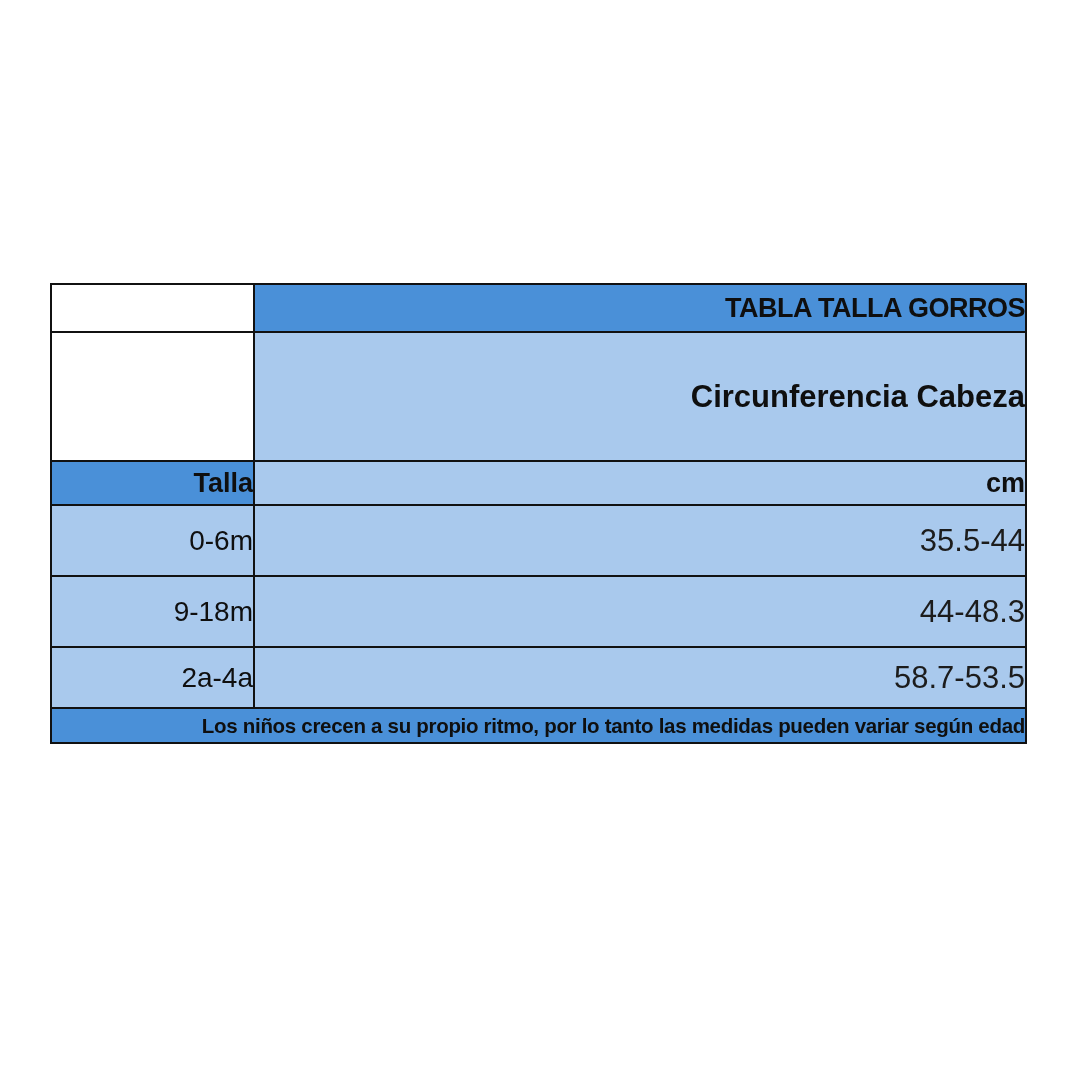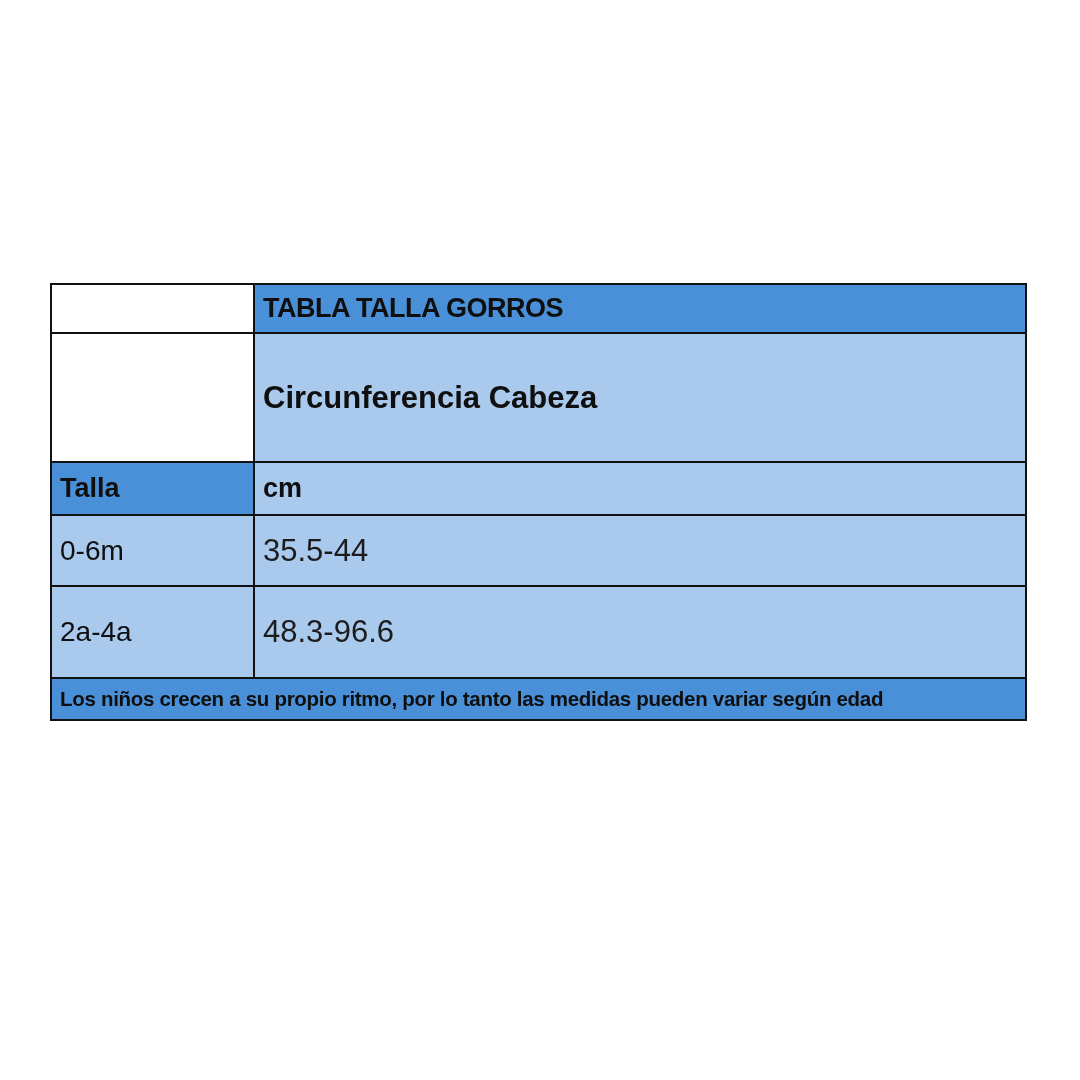--- a/index.html
+++ b/index.html
@@ -18,40 +18,40 @@
     position: absolute;
     left: 50px;
     top: 283px;
   }
   table.size-chart {
     border-collapse: collapse;
     table-layout: fixed;
   }
   table.size-chart td {
     border: 2.5px solid var(--border, #111111);
-    text-align: left;
+    text-align: right;
     vertical-align: middle;
-    padding: 8px;
+    padding: 0;
     overflow: hidden;
   }
   td.empty {
     border: none;
     background: var(--background, #ffffff);
   }
   td.dark  { background: var(--header-blue, #4a90d8); }
   td.light { background: var(--cell-blue,  #a9c9ed); margin-top: 41px; }
 
   .col-talla { width: 203px; }
   .col-cm    { width: 772px; }
 
   tr.r-title { height: 48px;  }
   tr.r-sub   { height: 129px; }
-  tr.r-head  { height: 53px;  }
+  tr.r-head  { height: 44px;  }
   tr.r-data  { height: 71px;  }
-  tr.r-datal { height: 92px;  }
+  tr.r-datal { height: 61px;  }
   tr.r-foot  { height: 35px;  }
 
   .title {
     font-weight: bold;
     font-size: 27px;
     letter-spacing: -0.5px;
   }
   .subtitle {
     font-weight: bold;
     font-size: 31px;
@@ -94,22 +94,26 @@
         <td class="light subtitle">Circunferencia Cabeza</td>
       </tr>
       <tr class="r-head">
         <td class="dark colhead">Talla</td>
         <td class="light colhead">cm</td>
       </tr>
       <tr class="r-data">
         <td class="light rowlabel">0-6m</td>
         <td class="light value">35.5-44</td>
       </tr>
+      <tr class="r-data">
+        <td class="light rowlabel">9-18m</td>
+        <td class="light value">44-48.3</td>
+      </tr>
       <tr class="r-datal">
         <td class="light rowlabel">2a-4a</td>
-        <td class="light value">48.3-96.6</td>
+        <td class="light value">58.7-53.5</td>
       </tr>
       <tr class="r-foot">
         <td class="dark footnote" colspan="2">Los niños crecen a su propio ritmo, por lo tanto las medidas pueden variar según edad</td>
       </tr>
     </tbody>
   </table>
 </div>
 
 </body></html>

